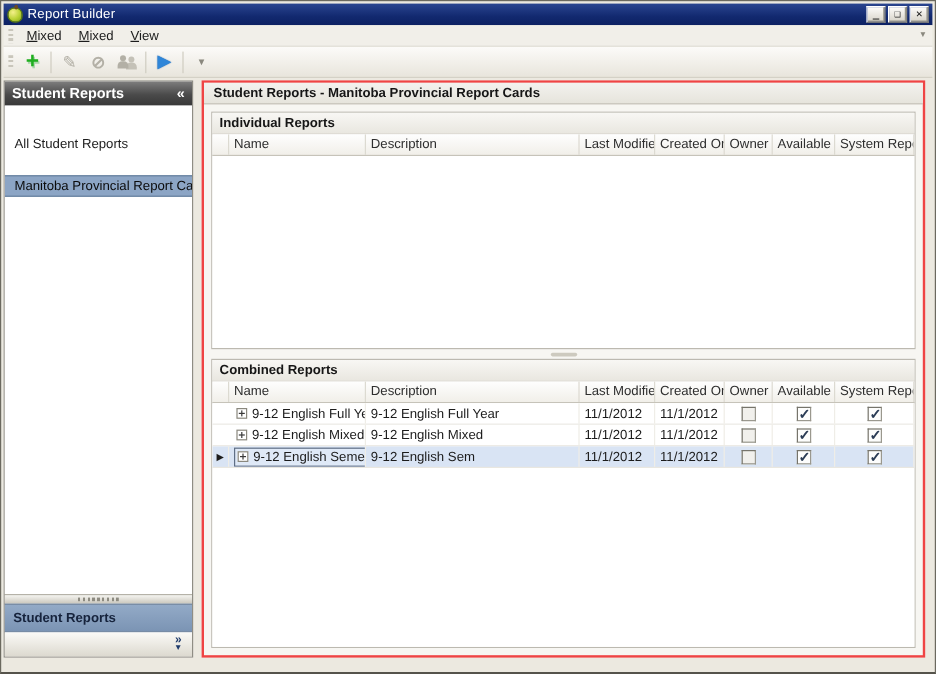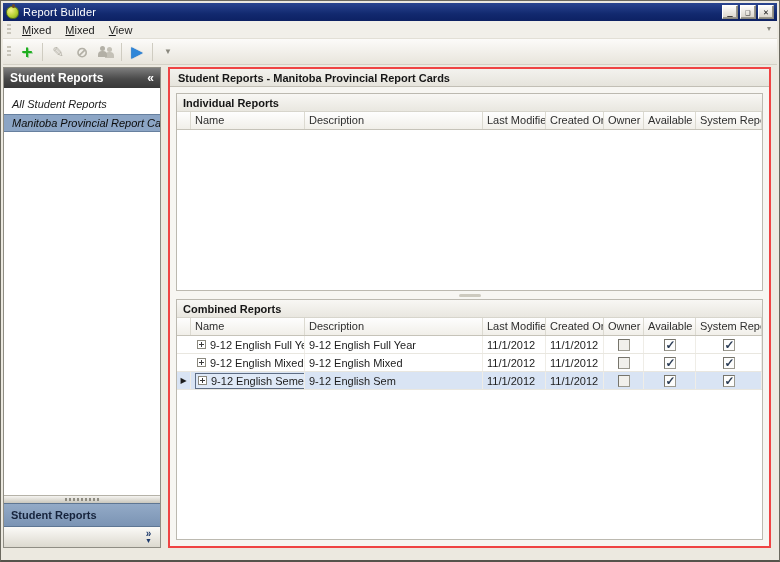--- a/index.html
+++ b/index.html
@@ -55,22 +55,22 @@
   .body{ flex:1; display:flex; background:#ece9e0; padding:2px 6px 10px 0; min-height:0; }
 
   
   .sidebar{ width:158px; display:flex; flex-direction:column; border:1px solid #8f8d84;
     background:#fff; flex:0 0 auto; }
   .sb-header{ height:20px; background:linear-gradient(#7d7d7d,#4a4a4a 55%,#383838);
     color:#fff; font-weight:bold; font-size:12px; display:flex; align-items:center;
     padding:0 6px; flex:0 0 auto; }
   .sb-header .chev{ margin-left:auto; font-weight:bold; font-size:12px; }
   .sb-list{ flex:1; background:#fff; padding-top:6px; overflow:hidden; }
-  .sb-item{ height:18px; line-height:18px; padding:0 2px 0 8px; margin:1px 0; white-space:nowrap;
-    overflow:hidden;font-style:italic; }
+  .sb-item{ height:18px; line-height:18px; padding:0 2px 0 8px; margin:17px 0; white-space:nowrap;
+    overflow:hidden; }
   .sb-item.selected{ background:#8ca5c5; border-top:1px solid #67809f; border-bottom:1px solid #67809f;
     line-height:16px; color:#0b0b0b; }
   .sb-splitter{ height:8px; background:linear-gradient(#f5f4f0,#cac7bd); border-top:1px solid #b5b2a8;
     display:flex; align-items:center; justify-content:center; flex:0 0 auto; }
   .sb-splitter .dots{ width:34px; height:3px;
     background:repeating-linear-gradient(to right,#8d8b81 0 2px,transparent 2px 4px); }
   .sb-bluebar{ height:24px; background:linear-gradient(#93aac7,#7b94b4); border-top:1px solid #5e7693;
     border-bottom:1px solid #5e7693; display:flex; align-items:center; padding:0 7px;
     font-weight:bold; color:#16233c; flex:0 0 auto; }
   .sb-footer{ height:20px; background:linear-gradient(#fbfaf7,#dcd9cf); display:flex;

